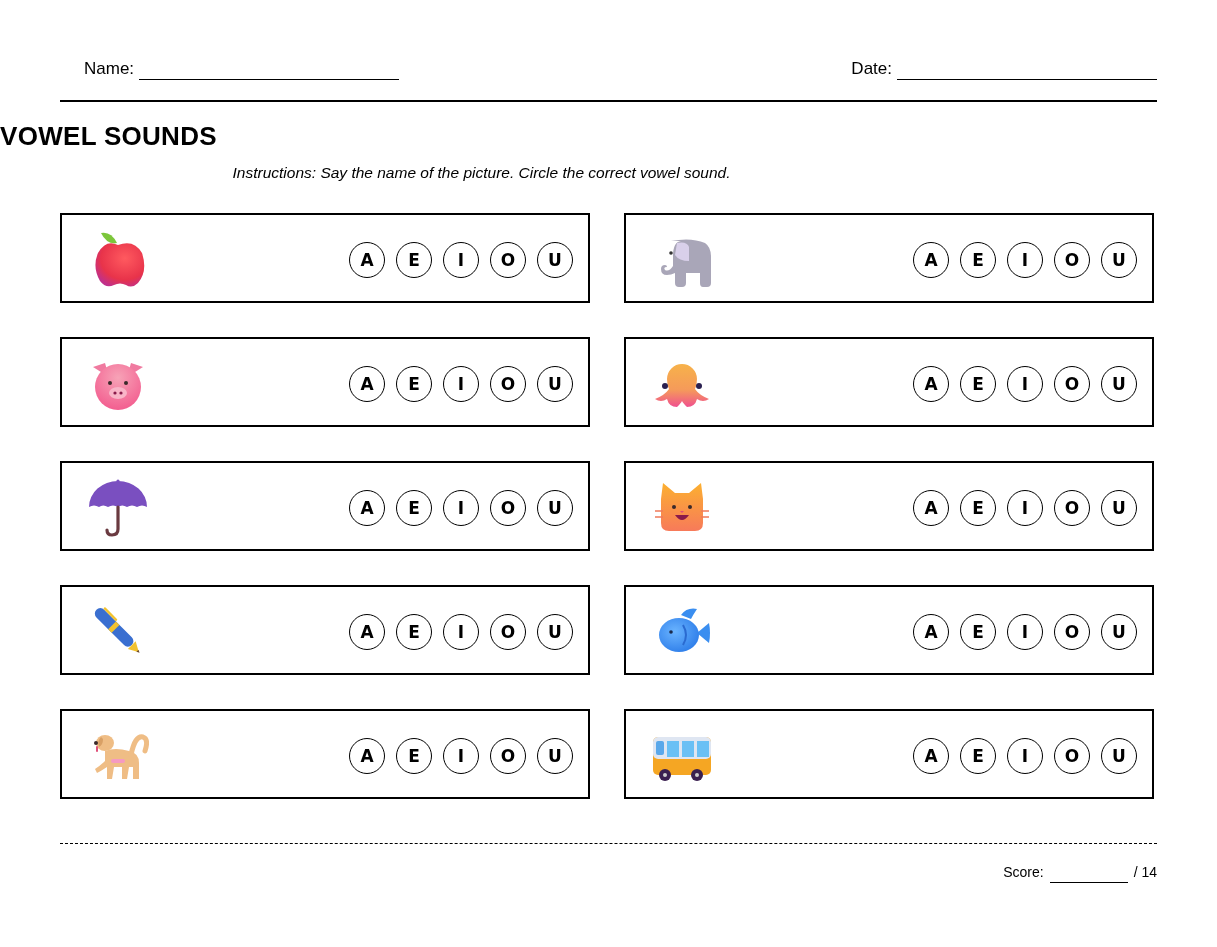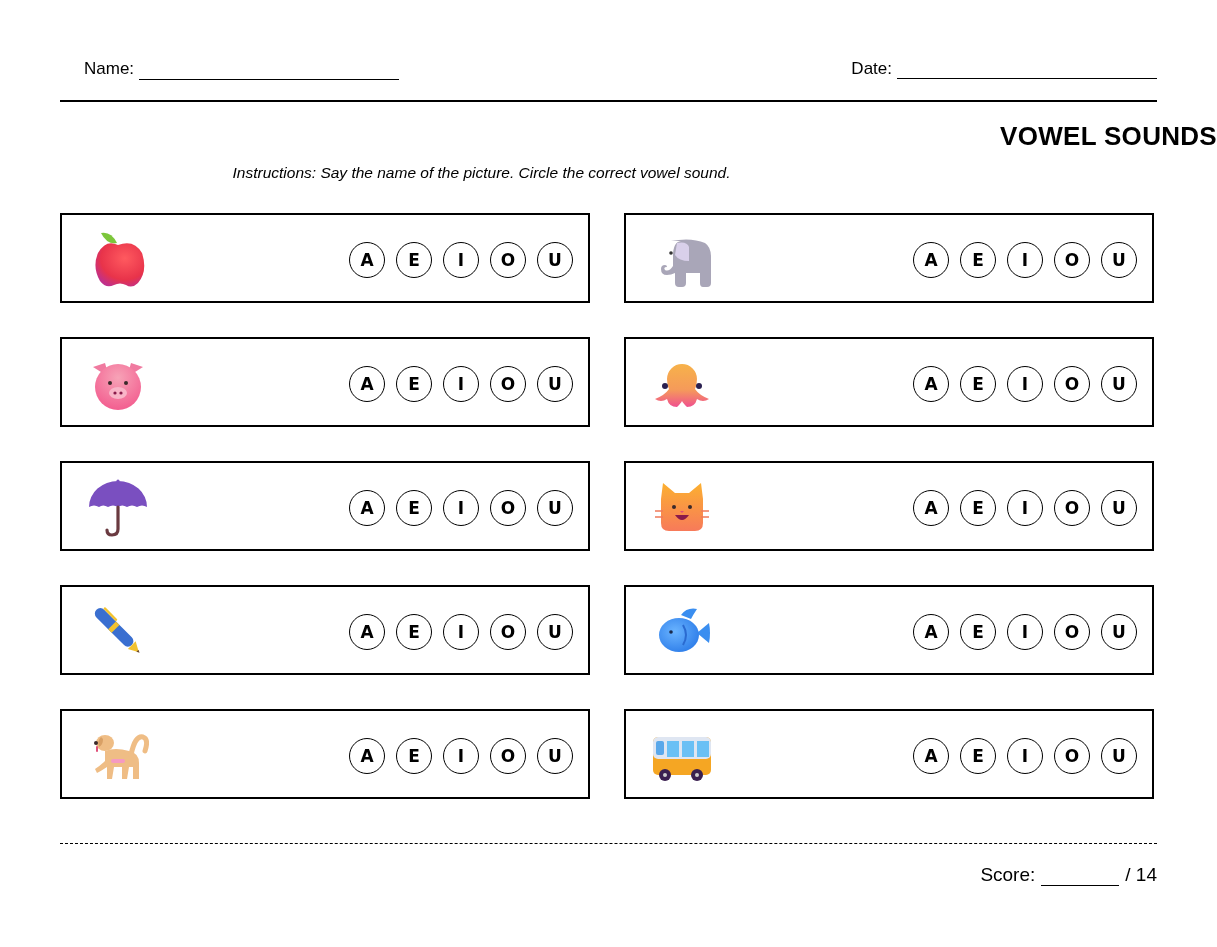--- a/index.html
+++ b/index.html
@@ -9,28 +9,28 @@
   }
   .header-row {
     position: absolute; left: 60px; top: 58px; width: 1097px; height: 24px;
     font-size: 17px;
   }
   .field { position: absolute; top: 0; display: flex; align-items: flex-end; margin-left: 24px; }
   .field .label { line-height: 22px; }
   .field .line { display: inline-block; border-bottom: 1.5px solid #000; height: 18px; margin-left: 5px; }
   .name-field { left: 0; }
   .name-field .line { width: 260px; }
-  .date-field { right: 0; align-items: center; }
+  .date-field { right: 0; }
   .date-field .line { width: 260px; }
   .top-rule {
     position: absolute; left: 60px; top: 100px; width: 1097px; height: 0;
     border-top: 2px solid #000;
   }
   .title {
-    position: absolute; left: 0; top: 121px; width: 1217px; text-align: right;
+    position: absolute; left: 0; top: 121px; width: 1217px; text-align: left;
     font-size: 26px; font-weight: bold; letter-spacing: 0.3px;
   }
   .instructions {
     position: absolute; left: 0; top: 164px; width: 963px; text-align: center;
     font-size: 15.5px; font-style: italic;
   }
   .card {
     position: absolute; width: 530px; height: 90px;
     border: 2px solid #000; box-sizing: border-box; background: #fff;
   }
@@ -45,22 +45,22 @@
     width: 36px; height: 36px; border: 1.3px solid #000; border-radius: 50%;
     box-sizing: border-box; display: flex; align-items: center; justify-content: center;
     font-weight: bold; font-size: 17px; font-family: "DejaVu Sans", sans-serif;
     cursor: pointer; background: #fff;
   }
   .dashed-rule {
     position: absolute; left: 60px; top: 843px; width: 1097px; height: 0;
     border-top: 1.2px dashed #000;
   }
   .score {
-    position: absolute; right: 60px; top: 864px; font-size: 19px;
-    display: flex; align-items: flex-end;
+    position: absolute; right: 60px; top: 864px; font-size: 14px;
+    display: flex; align-items: flex-start;
   }
   .score .line { display: inline-block; width: 78px; border-bottom: 1.3px solid #000; height: 18px; margin: 0 6px; }
 </style>
 </head>
 <body>
 
 <div class="header-row">
   <div class="field name-field">
     <span class="label">Name:</span>
     <span class="line"></span>

